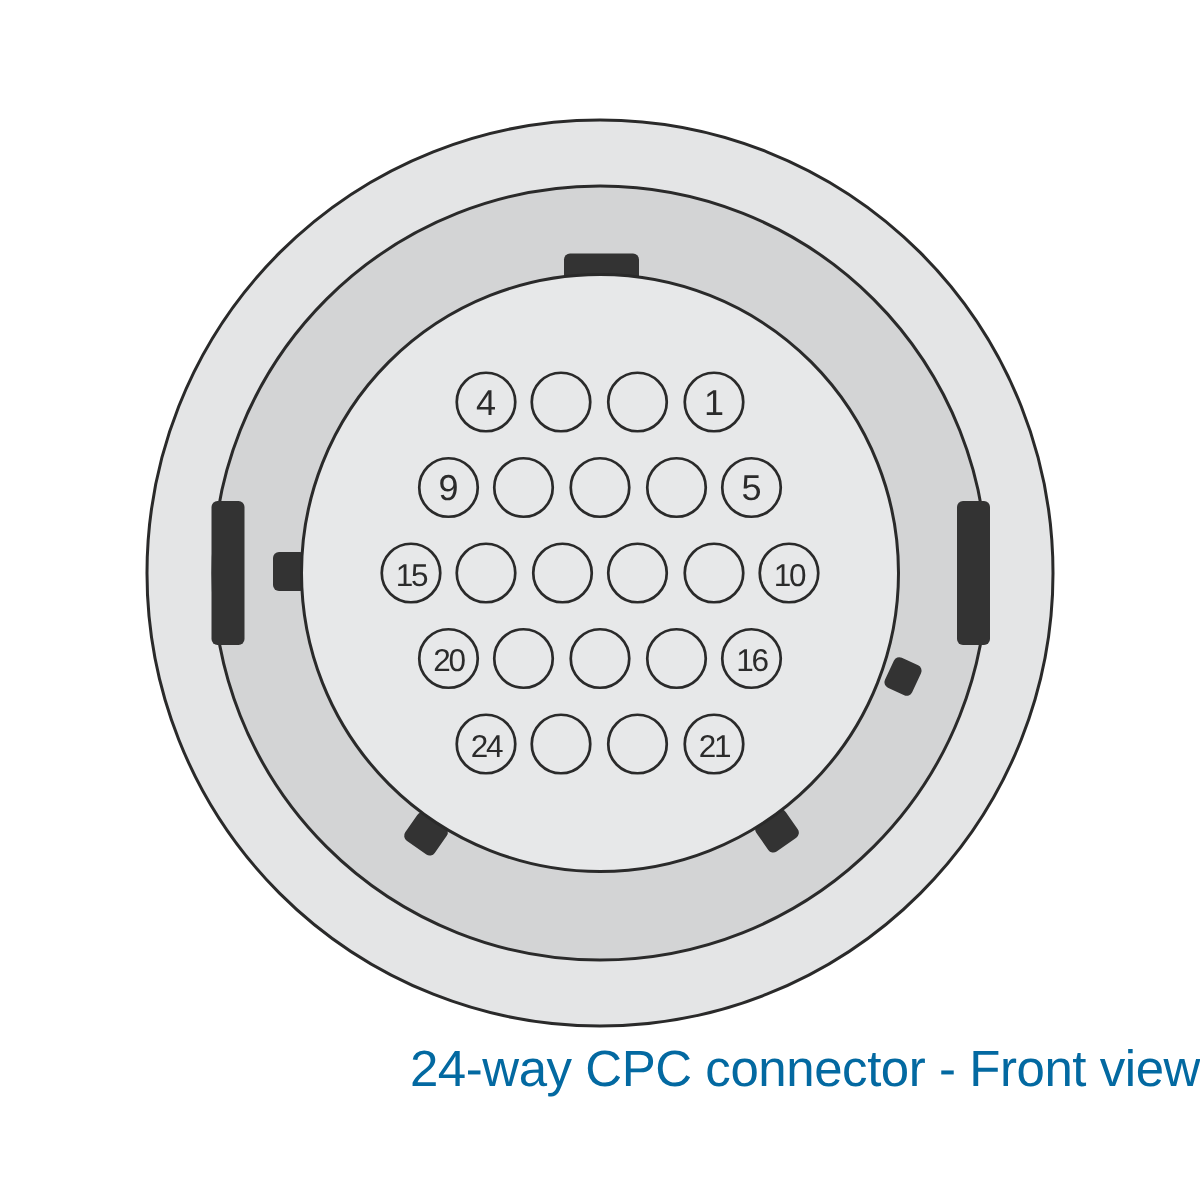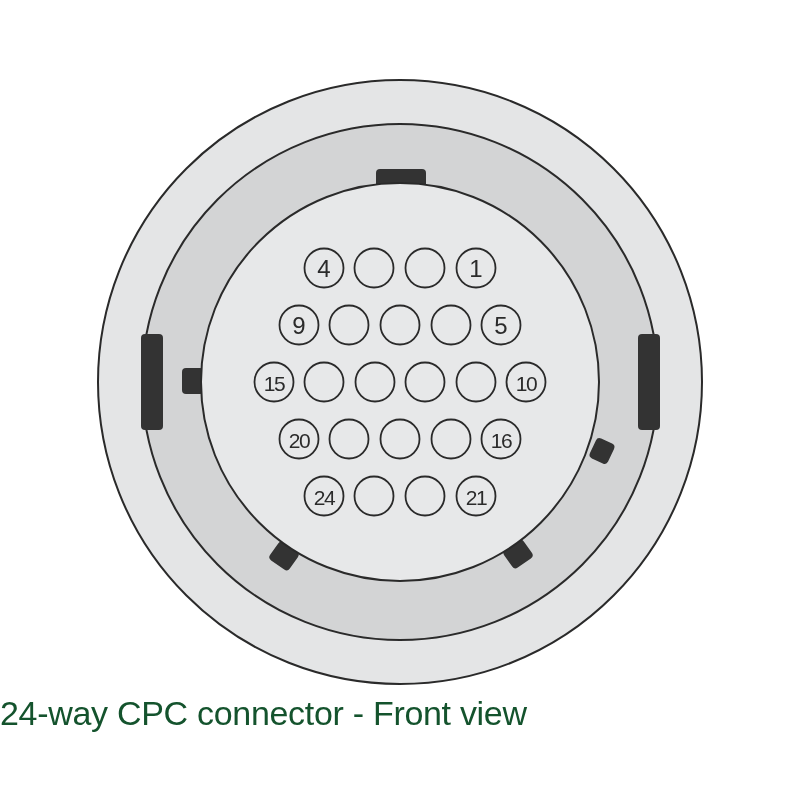--- a/index.html
+++ b/index.html
@@ -1,22 +1,22 @@
 <!DOCTYPE html>
 <html><head>
 <meta charset="utf-8">
 <style>
   html, body { margin: 0; padding: 0; background: #ffffff; }
   body { width: 800px; height: 800px; position: relative; overflow: hidden; }
   #diagram { position: absolute; left: 0; top: 0; width: 800px; height: 800px; }
   .pin-label { font-family: "Liberation Sans", sans-serif; font-size: 24px; fill: #2b2b2b; }
   .pin-label.two { font-size: 21px; letter-spacing: -1.5px; }
   #caption {
-    position: absolute; left: 0; top: 694px; width: 800px; text-align: left;
-    font-family: "Liberation Sans", sans-serif; font-size: 34px; color: #14532d;
+    position: absolute; left: 0; top: 694px; width: 800px; text-align: right;
+    font-family: "Liberation Sans", sans-serif; font-size: 34px; color: #0369a1;
     letter-spacing: -0.3px;
   }
 </style>
 </head>
 <body>
 
 <svg id="diagram" viewBox="0 0 800 800" xmlns="http://www.w3.org/2000/svg">
   <g id="rings">
       <circle cx="400" cy="382" r="302" fill="#e4e5e6" stroke="#2a2a2a" stroke-width="2"></circle>
       <circle cx="400" cy="382" r="258" fill="#d3d4d5" stroke="#2a2a2a" stroke-width="2"></circle>

